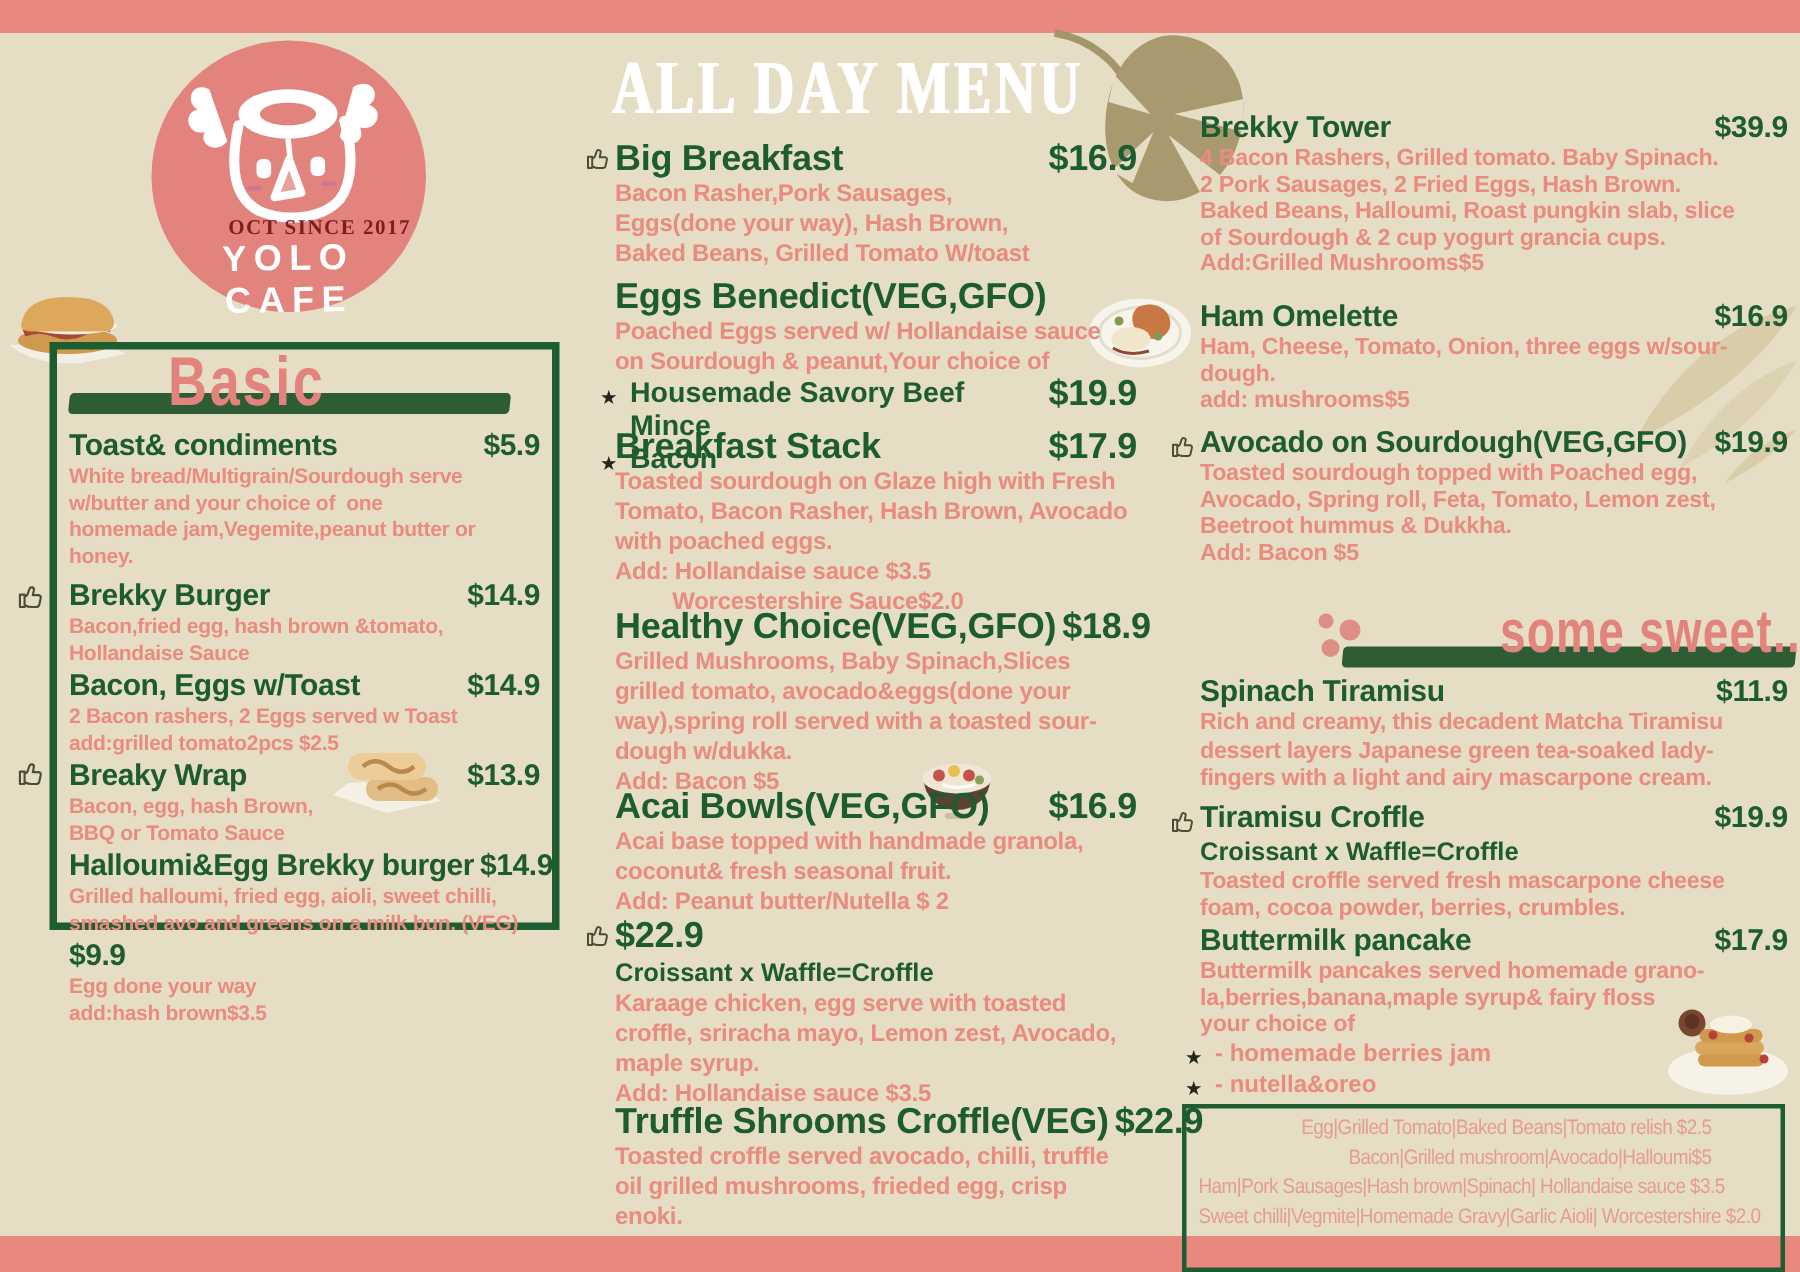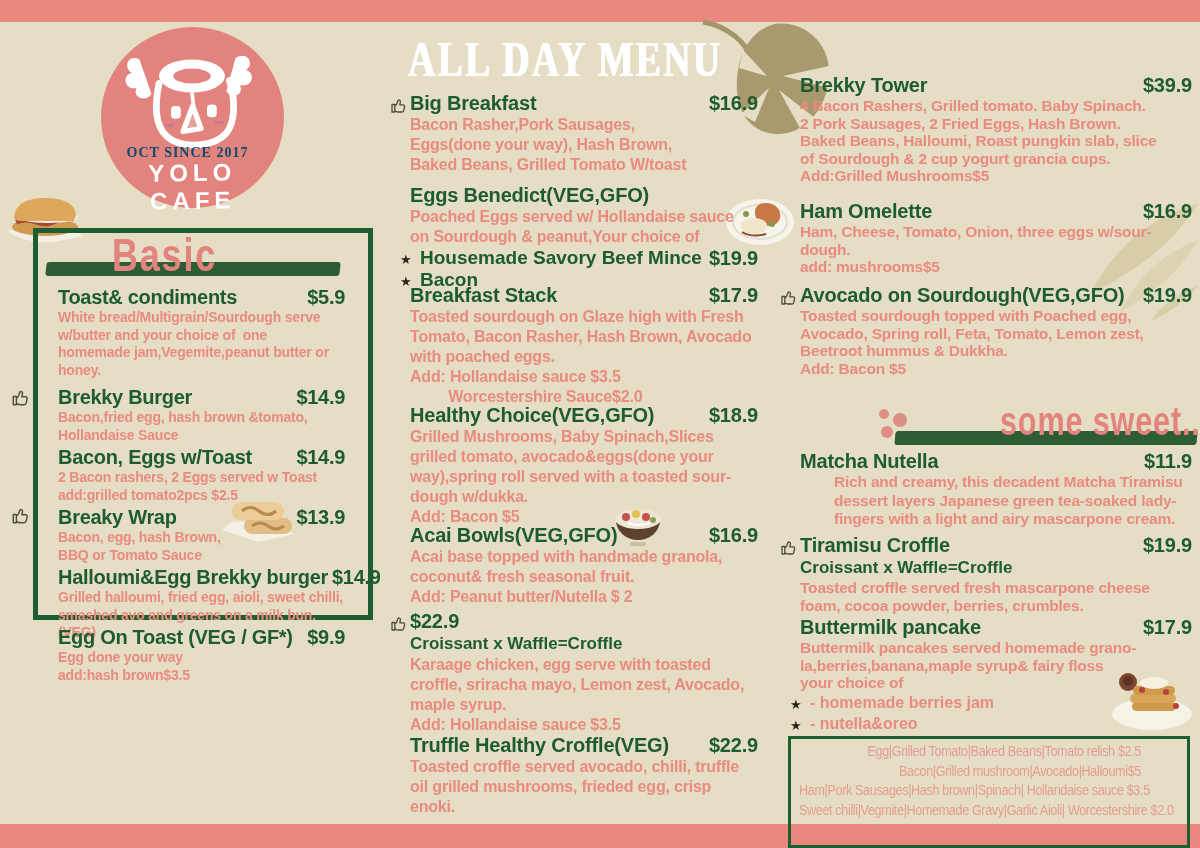--- a/index.html
+++ b/index.html
@@ -4,21 +4,21 @@
 <style>
   html,body{margin:0;padding:0;}
   body{width:1200px;height:848px;position:relative;background:#e6ddc5;
        font-family:"Liberation Sans",sans-serif;overflow:hidden;}
   .bar{position:absolute;left:0;width:1200px;background:#e9887f;}
   .bar.top{top:0;height:22px;}
   .bar.bottom{bottom:0;height:24px;}
 
   
   .logo{position:absolute;left:101px;top:27px;width:183px;height:181px;border-radius:50%;background:#e2837e;}
-  .logo .since{position:absolute;left:0;right:10px;top:118px;text-align:center;color:#0c4a6e;
+  .logo .since{position:absolute;left:0;right:10px;top:118px;text-align:right;color:#7f1d1d;
         font-family:"Liberation Serif",serif;font-weight:bold;font-size:14px;letter-spacing:1px;}
   .logo .bname{position:absolute;left:0;right:0;top:132px;text-align:center;color:#fff;
         font-size:24px;font-weight:bold;letter-spacing:5px;transform:rotate(-1deg);}
 
   
   .leaf{position:absolute;pointer-events:none;}
 
   
   .menu-title{position:absolute;left:408px;top:30px;margin:0;color:#fff;white-space:nowrap;
         font-family:"Liberation Serif",serif;font-weight:bold;font-size:47px;letter-spacing:3px;
@@ -37,37 +37,37 @@
   .star-row .st{position:absolute;left:-10px;top:2px;color:#24251c;font-size:13px;font-weight:normal;}
   .star-row.salmon{color:#e98b80;font-size:16px;line-height:21px;}
 
   
   .left-box{position:absolute;left:33px;top:228px;width:340px;height:392px;
         border:5px solid #1e5c31;box-sizing:border-box;}
   .basic-banner{position:absolute;left:8px;top:29px;width:294px;height:14px;background:#2d5c35;
         border-radius:3px;transform:skewX(-6deg);}
   .basic-title{position:absolute;left:74px;top:-3px;font-size:40px;font-weight:bold;color:#e2837d;
         letter-spacing:2px;transform:scale(.9,1.15);transform-origin:left top;}
-  .lb-item{position:absolute;left:8px;right:23px;margin-left:12px;}
+  .lb-item{position:absolute;left:8px;right:8px;}
   .lb-item .nm,.lb-item .pr{font-size:20px;letter-spacing:-0.3px;}
   .lb-item .desc{font-size:14px;line-height:17.5px;letter-spacing:-0.2px;}
   .page-thumb{position:absolute;}
 
   
   .mid-col{position:absolute;left:410px;top:0;width:348px;}
   .m-item{position:absolute;left:0;width:348px;}
-  .m-item .nm,.m-item .pr{font-size:20px;letter-spacing:-0.2px;}
+  .m-item .nm,.m-item .pr{font-size:24px;letter-spacing:-0.2px;}
   .m-item .desc{font-size:16px;line-height:20px;letter-spacing:-0.2px;}
 
   
   .right-col{position:absolute;left:800px;top:0;width:392px;}
   .r-item{position:absolute;left:0;width:392px;}
   .r-item .nm,.r-item .pr{font-size:20px;letter-spacing:-0.2px;}
   .r-item .desc{font-size:15.5px;line-height:17.6px;letter-spacing:-0.2px;}
-  .r-item.wide .desc{line-height:18.6px;margin-left:34px;}
+  .r-item.wide .desc{line-height:18.6px;}
 
   
   .sweet-banner{position:absolute;left:895px;top:431px;width:302px;height:14px;background:#2d5c35;
         border-radius:3px;transform:skewX(-5deg);}
   .sweet-title{position:absolute;left:1000px;top:398px;font-size:36px;font-weight:bold;color:#e2837d;
         white-space:nowrap;letter-spacing:1px;transform:scale(.85,1.12);transform-origin:left top;}
 
   
   .extras-box{position:absolute;left:788px;top:736px;width:402px;height:112px;
         border:3px solid #1e5c31;box-sizing:border-box;padding:3px 8px;text-align:right;}
@@ -214,21 +214,20 @@
   <div class="lb-item" style="top:333px">
     <div class="row">
         <span class="nm">Halloumi&amp;Egg Brekky burger</span>
         <span class="pr">$14.9</span>
       </div>
     <div class="desc">Grilled halloumi, fried egg, aioli, sweet chilli,
 smashed avo and greens on a milk bun. (VEG)</div>
   </div>
   <div class="lb-item" style="top:393px">
     <div class="row">
-        <span class="nm">Egg On Toast (VEG / GF*)</span>
         <span class="pr">$9.9</span>
       </div>
     <div class="desc">Egg done your way
 add:hash brown$3.5</div>
   </div>
 </div>
 
 <h1 class="menu-title">ALL DAY MENU</h1>
 
 <div class="mid-col">
@@ -305,21 +304,21 @@
       </div>
     <div class="sub">Croissant x Waffle=Croffle</div>
     <div class="desc">Karaage chicken, egg serve with toasted
 croffle, sriracha mayo, Lemon zest, Avocado,
 maple syrup.
 Add: Hollandaise sauce $3.5</div>
   </div>
 
   <div class="m-item" style="top:734px">
     <div class="row">
-        <span class="nm">Truffle Healthy Croffle(VEG)</span>
+        <span class="nm">Truffle Shrooms Croffle(VEG)</span>
         <span class="pr">$22.9</span>
       </div>
     <div class="desc">Toasted croffle served avocado, chilli, truffle
 oil grilled mushrooms, frieded egg, crisp
 enoki.</div>
   </div>
 </div>
 
 <div class="right-col">
   <div class="r-item" style="top:74px">
@@ -353,21 +352,21 @@
         <span class="pr">$19.9</span>
       </div>
     <div class="desc">Toasted sourdough topped with Poached egg,
 Avocado, Spring roll, Feta, Tomato, Lemon zest,
 Beetroot hummus &amp; Dukkha.
 Add: Bacon $5</div>
   </div>
 
   <div class="r-item wide" style="top:450px">
     <div class="row">
-        <span class="nm">Matcha Nutella</span>
+        <span class="nm">Spinach Tiramisu</span>
         <span class="pr">$11.9</span>
       </div>
     <div class="desc">Rich and creamy, this decadent Matcha Tiramisu
 dessert layers Japanese green tea-soaked lady-
 fingers with a light and airy mascarpone cream.</div>
   </div>
 
   <div class="r-item" style="top:534px">
     <svg class="icon-slot" width="20" height="22">
         <use href="#thumb"></use>

